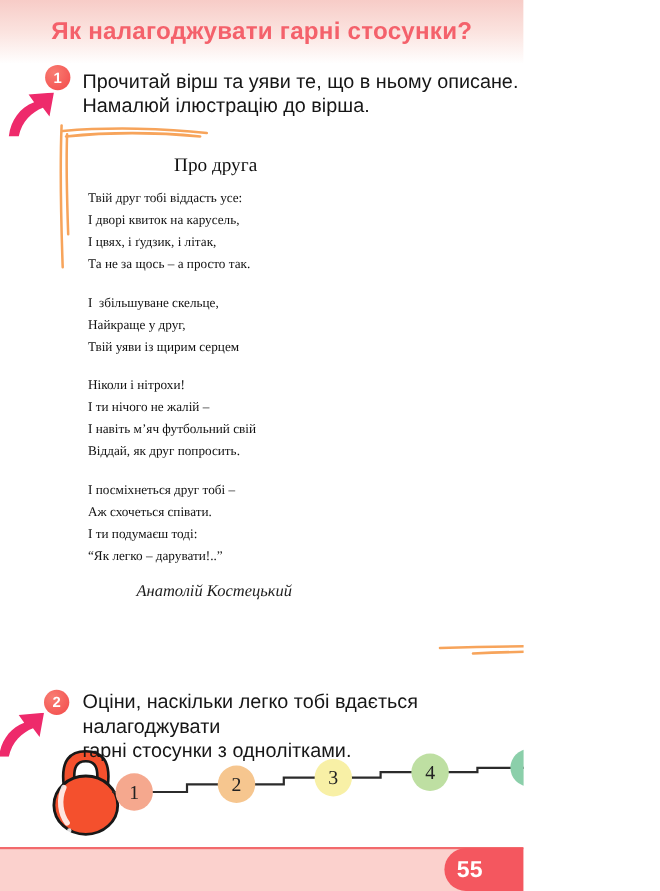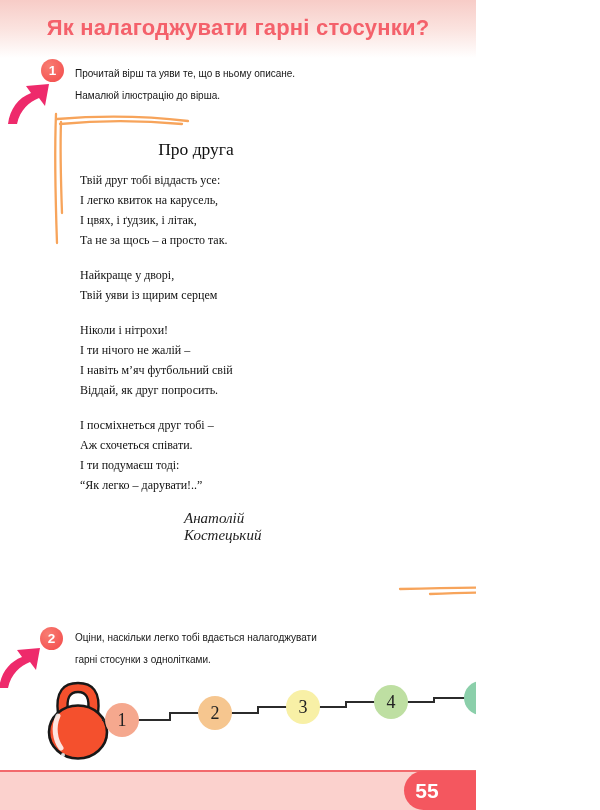--- a/index.html
+++ b/index.html
@@ -10,31 +10,31 @@
   .header{position:absolute;top:0;left:0;right:0;height:58px;
           background:linear-gradient(180deg,#F7CCC7 0%,#FBE3DF 50%,#ffffff 100%);}
   .page-title{position:absolute;top:15px;left:0;width:100%;text-align:center;margin:0;
           font-size:22px;font-weight:700;color:var(--c-title,#F4616B);letter-spacing:.2px;}
 
   
   .task-num{position:absolute;width:23px;height:23px;border-radius:50%;
           background:radial-gradient(circle at 35% 30%,#F87D72,var(--c-task-badge,#F3494A));
           color:#fff;font-size:13.5px;font-weight:700;display:flex;align-items:center;
           justify-content:center;z-index:4;}
-  .task-text{position:absolute;left:75px;width:430px;font-size:10px;line-height:22px;
+  .task-text{position:absolute;left:75px;width:430px;font-size:18px;line-height:22px;
           color:#161616;font-weight:500;white-space:pre-line;z-index:4;}
   .arrow-svg{position:absolute;z-index:4;}
 
   
   .poem{position:absolute;left:80px;top:139px;width:232px;z-index:3;
         font-family:"Liberation Serif",serif;color:#101010;}
   .poem-title{text-align:center;font-weight:400;font-size:17.5px;margin:0 0 10px 0;}
   .stanza{margin:0 0 15px 0;}
   .poem-line{font-size:12px;line-height:20px;white-space:pre-wrap;}
-  .poem-author{margin:13px 0 0 104px;font-style:italic;font-size:15px;color:#1d1d1d;}
+  .poem-author{margin:13px 0 0 44px;font-style:italic;font-size:15px;color:#1d1d1d;}
 
   
   .deco{position:absolute;left:0;top:0;z-index:1;pointer-events:none;}
 
   
   .scale-circle{position:absolute;width:34px;height:34px;border-radius:50%;z-index:3;
           font-family:"Liberation Serif",serif;font-size:18px;color:#222;
           display:flex;align-items:center;justify-content:center;cursor:pointer;}
   .scale-circle:nth-of-type(1){left:105px;top:703px;}
   .scale-circle:nth-of-type(2){left:198px;top:696px;}
@@ -105,26 +105,27 @@
   </svg>
   <div class="task-num" style="left:41px;top:59px">1</div>
   <div class="task-text" style="top:63px">Прочитай вірш та уяви те, що в ньому описане.
 Намалюй ілюстрацію до вірша.</div>
 
   <div class="poem">
     <div class="poem-title">Про друга</div>
     <div>
         <div class="stanza">
           <div class="poem-line">Твій друг тобі віддасть усе:</div>
-          <div class="poem-line">І легко квиток на карусель,</div>
+          <div class="poem-line">І дворі квиток на карусель,</div>
           <div class="poem-line">І цвях, і ґудзик, і літак,</div>
           <div class="poem-line">Та не за щось – а просто так.</div>
         </div>
         <div class="stanza">
-          <div class="poem-line">Найкраще у дворі,</div>
+          <div class="poem-line">І  збільшуване скельце,</div>
+          <div class="poem-line">Найкраще у друг,</div>
           <div class="poem-line">Твій уяви із щирим серцем</div>
         </div>
         <div class="stanza">
           <div class="poem-line">Ніколи і нітрохи!</div>
           <div class="poem-line">І ти нічого не жалій –</div>
           <div class="poem-line">І навіть м’яч футбольний свій</div>
           <div class="poem-line">Віддай, як друг попросить.</div>
         </div>
         <div class="stanza">
           <div class="poem-line">І посміхнеться друг тобі –</div>

